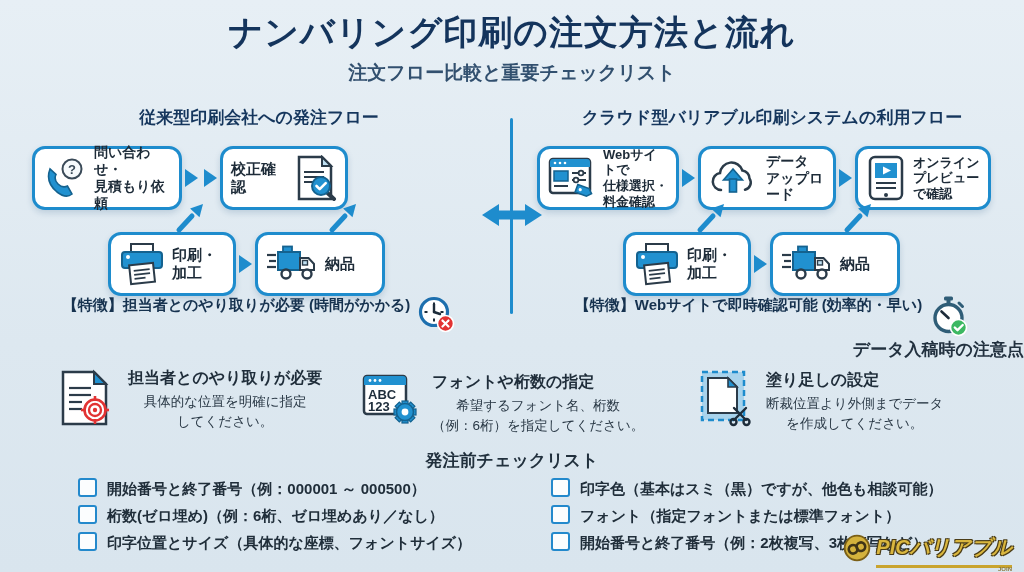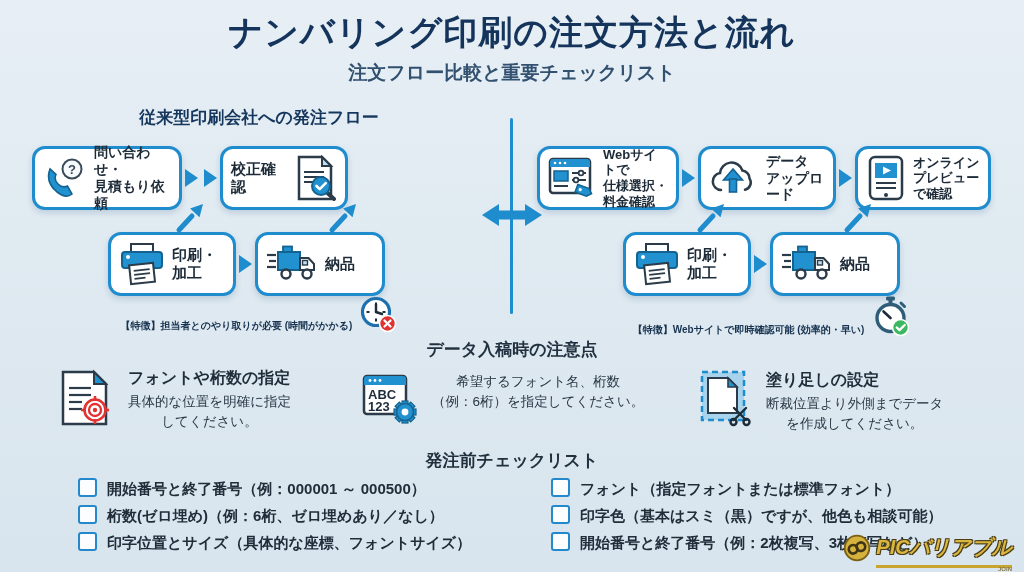--- a/index.html
+++ b/index.html
@@ -25,27 +25,27 @@
   .step-box{background:#ffffff;border:3px solid #1e8ccd;border-radius:13px;
     box-shadow:0 3px 6px rgba(25,80,120,.18);display:flex;align-items:center;
     gap:7px;padding:4px 8px;height:64px;box-sizing:border-box;flex:none;}
   .step-icon{flex:none;display:flex;align-items:center;justify-content:center;}
   .step-label{font-weight:800;font-size:14px;color:#1d2b38;line-height:1.2;white-space:pre-line;}
   .step-label.sm{font-size:13px;}
   .step-label.lg{font-size:15px;}
   .tri-arrow{width:0;height:0;border-top:9px solid transparent;border-bottom:9px solid transparent;
     border-left:13px solid #1e8ccd;margin:0 3px;flex:none;}
   .diag{position:absolute;width:36px;height:36px;top:94px;}
-  .feature{position:absolute;top:190px;left:0;right:0;display:flex;align-items:flex-end;
-    justify-content:center;gap:7px;font-weight:800;font-size:10px;color:#16324f;}
+  .feature{position:absolute;top:190px;left:0;right:0;display:flex;align-items:flex-start;
+    justify-content:center;gap:7px;font-weight:800;font-size:15px;color:#16324f;}
   
   .divider{position:absolute;left:510px;top:118px;width:3px;height:196px;background:#1e8ccd;border-radius:2px;}
   .dbl-arrow{position:absolute;left:482px;top:201px;}
   
-  .notes-heading{position:absolute;top:338px;left:0;right:0;text-align:center;
+  .notes-heading{position:absolute;top:338px;left:0;right:0;text-align:right;
     font-size:17px;font-weight:800;color:#22313f;}
   .note-item{position:absolute;display:flex;gap:14px;align-items:flex-start;}
   .note-text{display:flex;flex-direction:column;}
   .note-title{font-size:16px;font-weight:800;color:#1f2d3a;margin-bottom:3px;}
   .note-desc{font-size:13.5px;font-weight:500;color:#2a3946;line-height:1.45;white-space:pre-line;text-align:center;}
   
   .check-heading{position:absolute;top:449px;left:0;right:0;text-align:center;
     font-size:17px;font-weight:800;color:#21303d;}
   .check-col{position:absolute;top:478px;display:flex;flex-direction:column;gap:8px;}
   .col-left{left:78px;}
@@ -166,20 +166,21 @@
       </span>
     </div>
   </section>
 
   <div class="divider"></div>
   <svg class="dbl-arrow" width="60" height="28" viewBox="0 0 60 28">
     <polygon points="0,14 17,3 17,9.5 43,9.5 43,3 60,14 43,25 43,18.5 17,18.5 17,25" fill="#1e8ccd"></polygon>
   </svg>
 
   <section class="flow flow-right">
+    <div class="flow-heading">クラウド型バリアブル印刷システムの利用フロー</div>
 
     <div class="flow-row row1">
       <div class="step-box" style="width:142px">
         <span class="step-icon">
           <svg width="48" height="46" viewBox="0 0 48 46">
             <rect x="2" y="4" width="40" height="34" rx="3" fill="#ffffff" stroke="#2b3b49" stroke-width="2.5"></rect>
             <path d="M2 7 a3 3 0 0 1 3 -3 h34 a3 3 0 0 1 3 3 v5 h-40 z" fill="#2191d0"></path>
             <circle cx="7" cy="8" r="1.3" fill="#ffffff"></circle>
               <circle cx="12" cy="8" r="1.3" fill="#ffffff"></circle>
               <circle cx="17" cy="8" r="1.3" fill="#ffffff"></circle>
@@ -304,21 +305,21 @@
         <circle cx="37" cy="42" r="10.5" fill="rgba(255,255,255,0.75)" stroke="#e23333" stroke-width="2.6"></circle>
         <circle cx="37" cy="42" r="6" fill="none" stroke="#e23333" stroke-width="2.4"></circle>
         <circle cx="37" cy="42" r="2.2" fill="#e23333"></circle>
         <line x1="37" y1="28" x2="37" y2="33" stroke="#e23333" stroke-width="2.6"></line>
         <line x1="37" y1="51" x2="37" y2="56" stroke="#e23333" stroke-width="2.6"></line>
         <line x1="23" y1="42" x2="28" y2="42" stroke="#e23333" stroke-width="2.6"></line>
         <line x1="46" y1="42" x2="51" y2="42" stroke="#e23333" stroke-width="2.6"></line>
       </svg>
     </span>
     <span class="note-text">
-      <span class="note-title">フォントや桁数の指定</span>
+      <span class="note-title">担当者とのやり取りが必要</span>
       <span class="note-desc">具体的な位置を明確に指定
 してください。</span>
     </span>
   </div>
 
   <div class="note-item" style="left:362px;top:372px;width:300px">
     <span class="step-icon">
       <svg width="56" height="54" viewBox="0 0 56 54">
         <rect x="2" y="4" width="42" height="38" rx="3" fill="#ffffff" stroke="#2b3b49" stroke-width="2.5"></rect>
         <path d="M2 7 a3 3 0 0 1 3 -3 h36 a3 3 0 0 1 3 3 v6 h-42 z" fill="#2191d0"></path>
@@ -333,20 +334,21 @@
             <rect x="40" y="29" width="6" height="22" transform="rotate(45 43 40)"></rect>
             <rect x="40" y="29" width="6" height="22" transform="rotate(90 43 40)"></rect>
             <rect x="40" y="29" width="6" height="22" transform="rotate(135 43 40)"></rect>
           </g>
           <circle cx="43" cy="40" r="8.5" fill="#2191d0" stroke="#14628f" stroke-width="1.6"></circle>
           <circle cx="43" cy="40" r="3.4" fill="#ffffff"></circle>
         </g>
       </svg>
     </span>
     <span class="note-text">
+      <span class="note-title">フォントや桁数の指定</span>
       <span class="note-desc">希望するフォント名、桁数
 （例：6桁）を指定してください。</span>
     </span>
   </div>
 
   <div class="note-item" style="left:700px;top:370px;width:300px">
     <span class="step-icon">
       <svg width="52" height="58" viewBox="0 0 52 58">
         <rect x="2" y="2" width="42" height="48" fill="#a8d3ec" stroke="#1e8ccd" stroke-width="2.5" stroke-dasharray="6 4"></rect>
         <path d="M8 8 h20 l9 9 v26 h-29 z" fill="#ffffff" stroke="#2b3b49" stroke-width="2"></path>
@@ -379,25 +381,25 @@
     </div>
     <div class="check-item">
       <span class="checkbox"></span>
       <span><span class="check-label">印字位置とサイズ</span><span class="check-detail">（具体的な座標、フォントサイズ）</span></span>
     </div>
   </div>
 
   <div class="check-col col-right">
     <div class="check-item">
       <span class="checkbox"></span>
+      <span><span class="check-label">印字色</span><span class="check-detail">（基本はスミ（黒）ですが、他色も相談可能）</span></span>
+    </div>
+    <div class="check-item">
+      <span class="checkbox"></span>
       <span><span class="check-label">フォント</span><span class="check-detail">（指定フォントまたは標準フォント）</span></span>
-    </div>
-    <div class="check-item">
-      <span class="checkbox"></span>
-      <span><span class="check-label">印字色</span><span class="check-detail">（基本はスミ（黒）ですが、他色も相談可能）</span></span>
     </div>
     <div class="check-item">
       <span class="checkbox"></span>
       <span><span class="check-label">開始番号と終了番号</span><span class="check-detail">（例：2枚複写、3枚複写など）</span></span>
     </div>
   </div>
 
   <div class="logo">
     <span>
       <svg width="28" height="28" viewBox="0 0 30 30">

